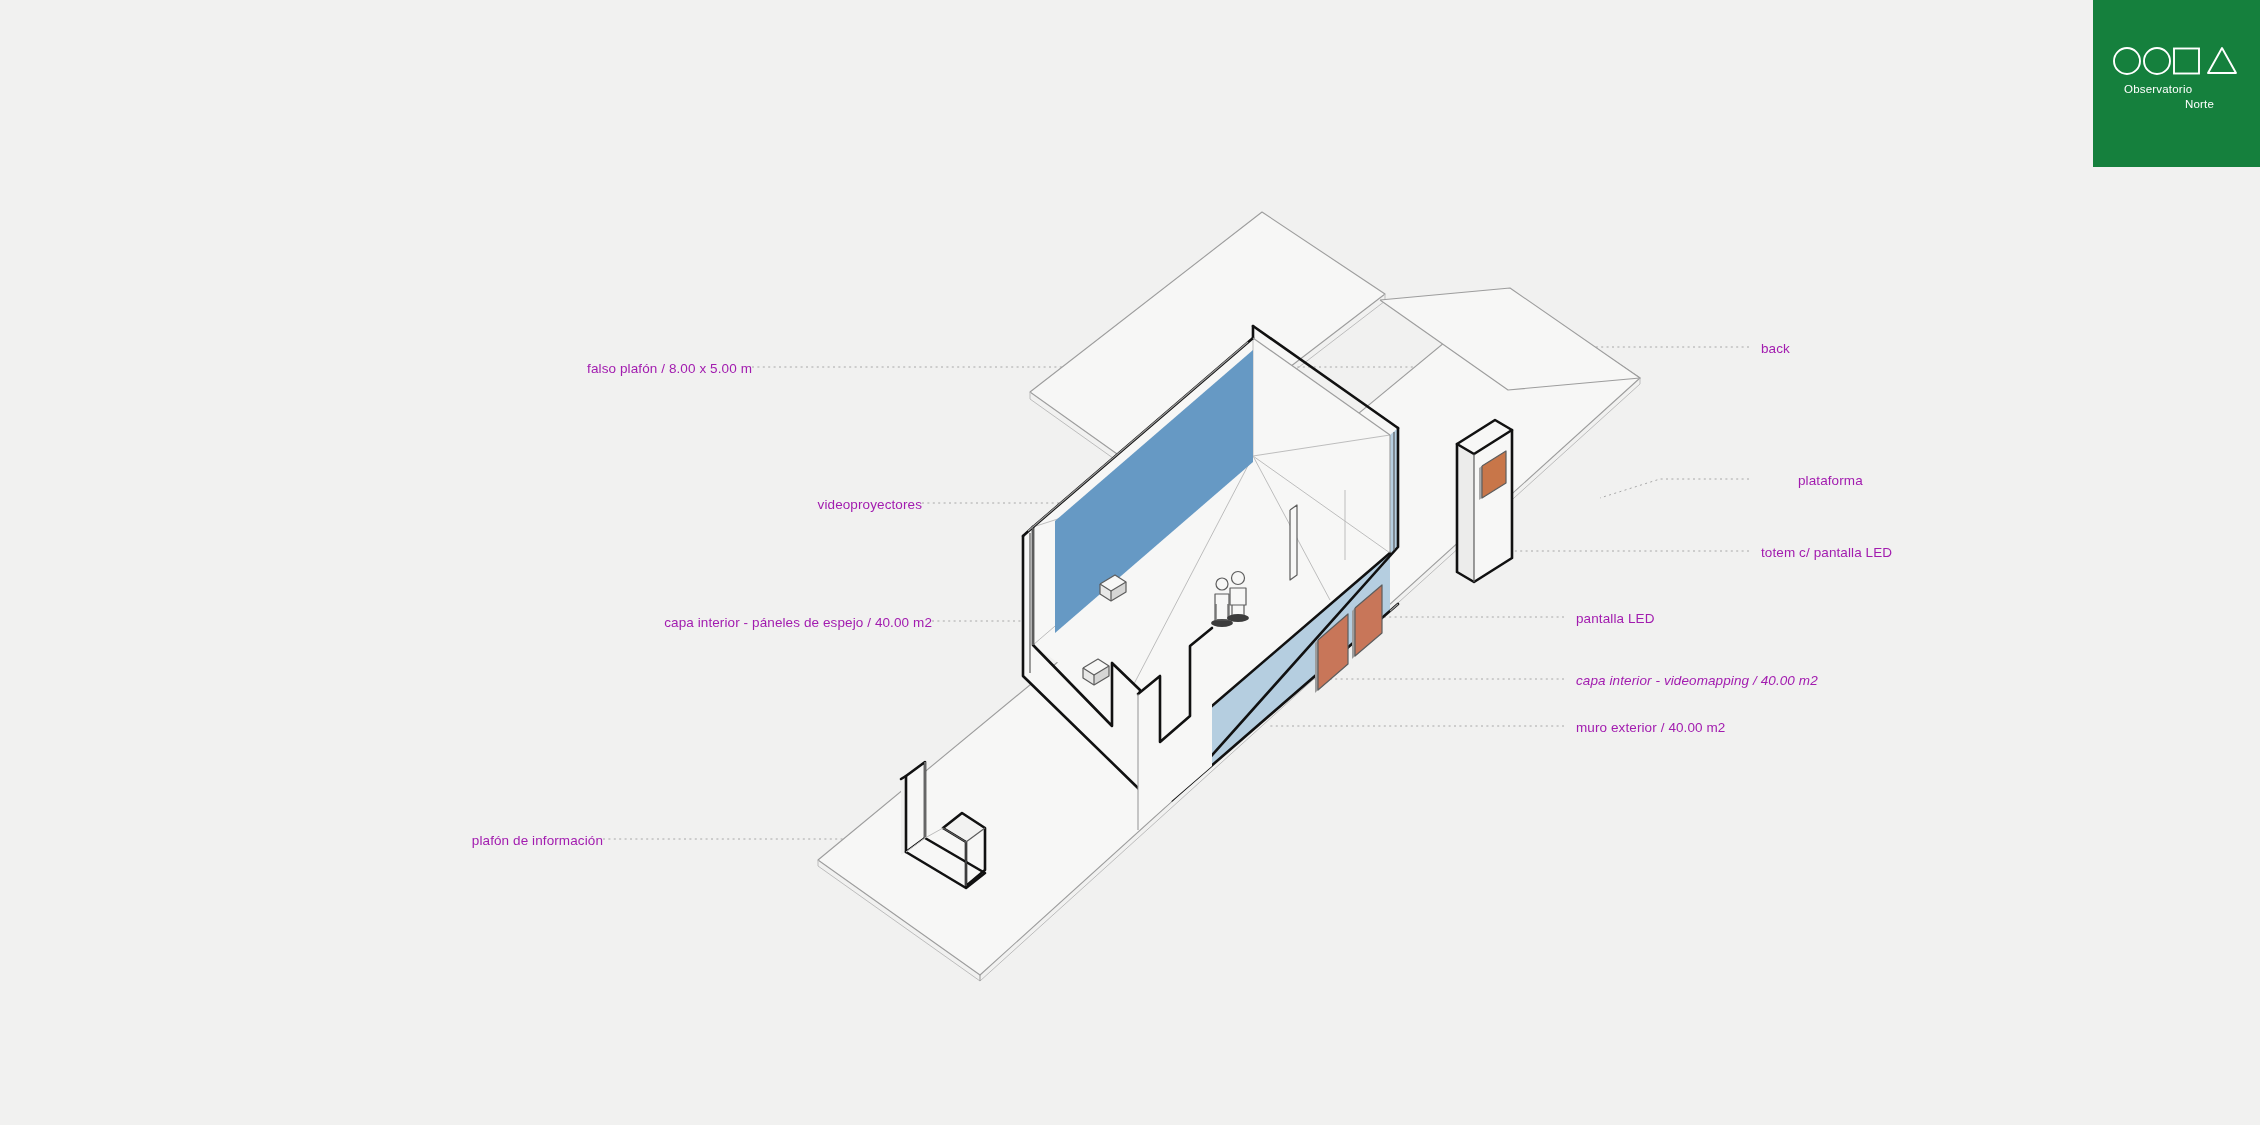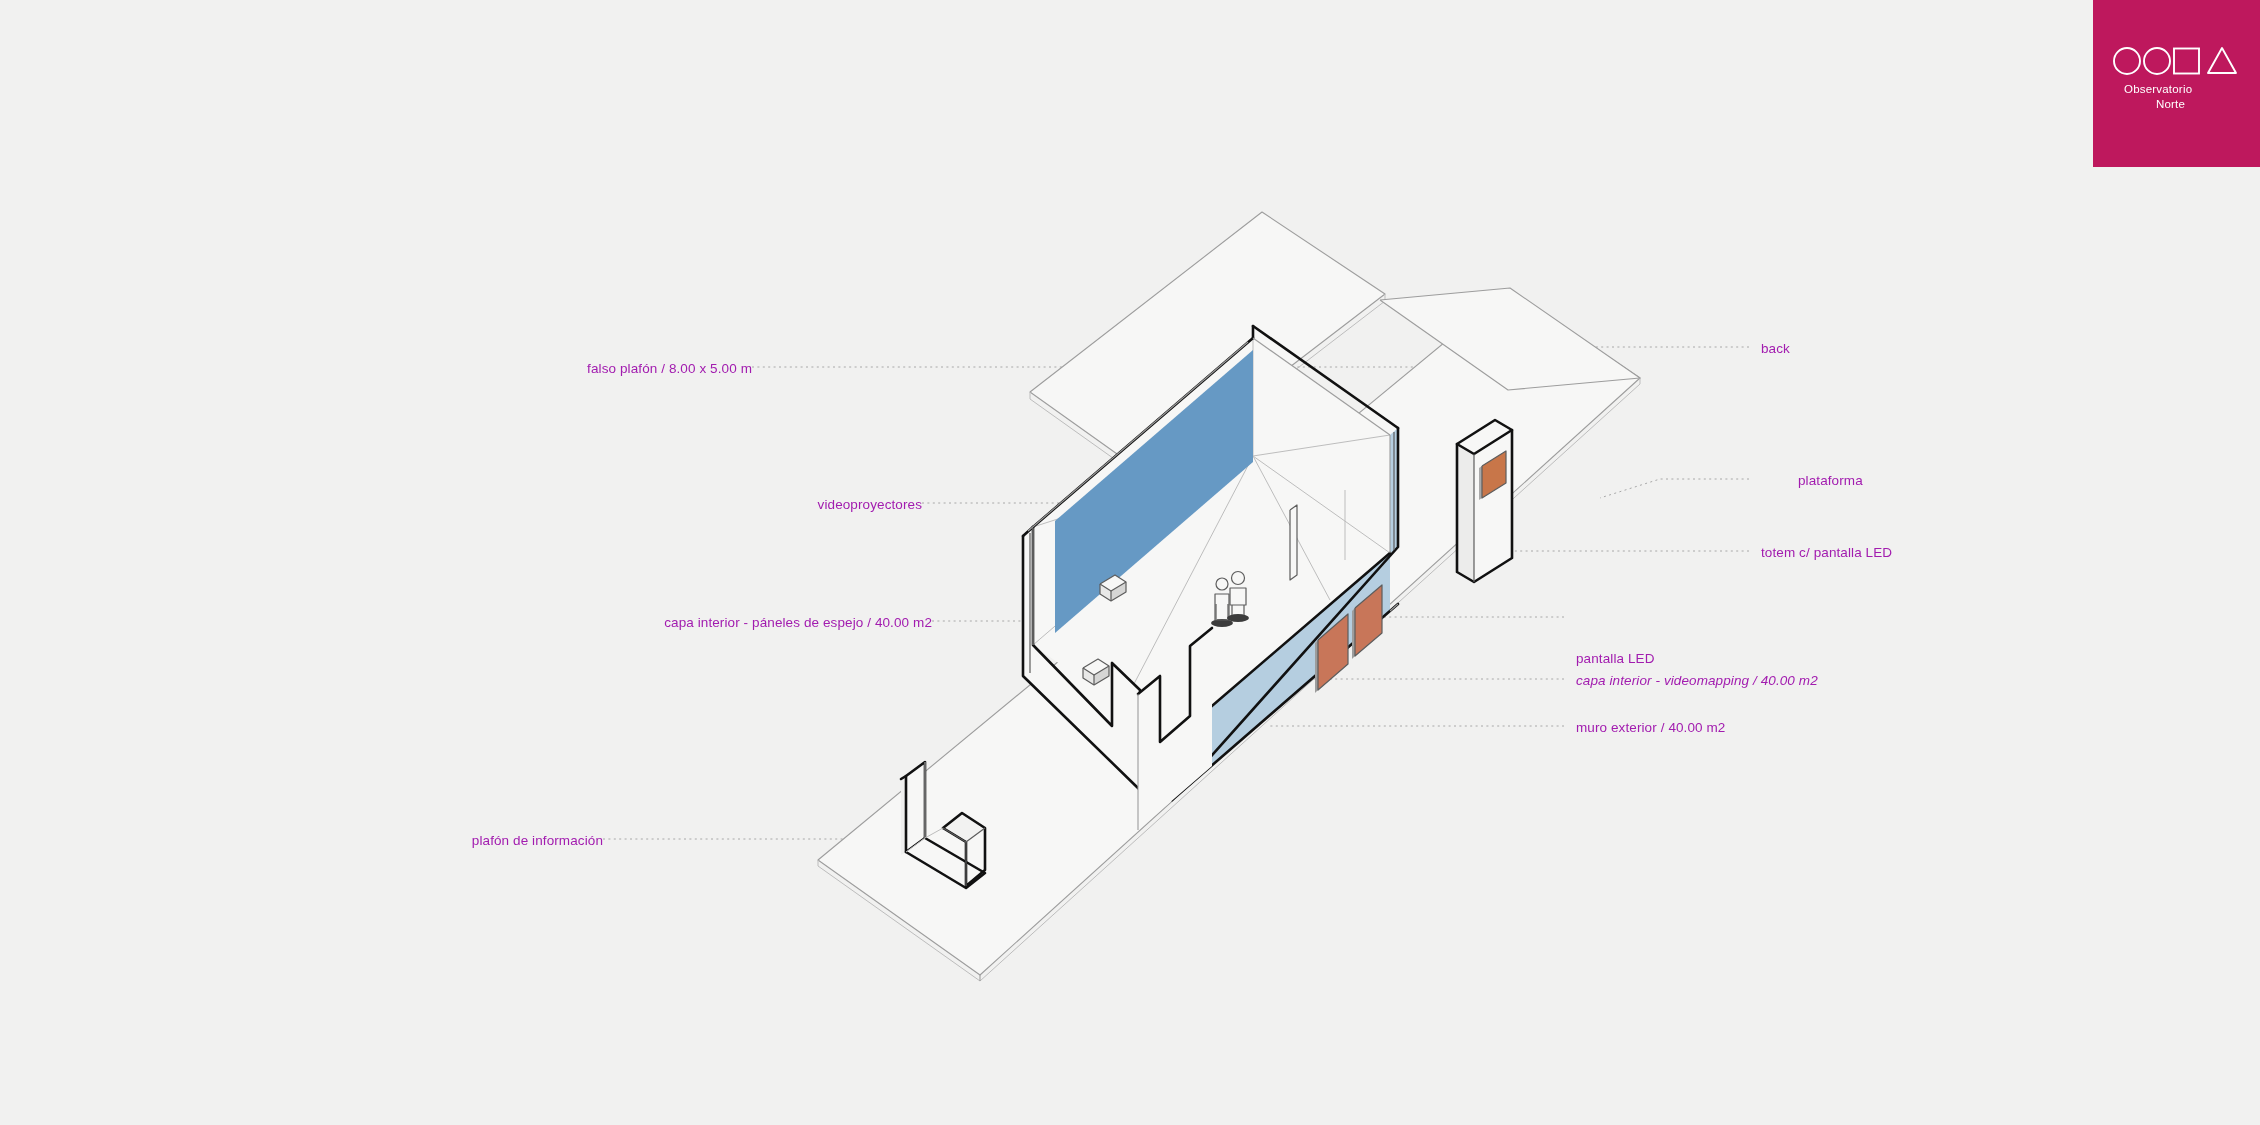--- a/index.html
+++ b/index.html
@@ -32,21 +32,21 @@
     display: block;
   }
 
   
   .logo-block {
     position: absolute;
     top: 0;
     left: 2093px;
     width: 167px;
     height: 167px;
-    background: #be185d;
+    background: #15803d;
     box-sizing: border-box;
     padding: 0;
   }
   .logo-shapes {
     position: absolute;
     top: 45px;
     left: 0;
     width: 167px;
     text-align: center;
   }
@@ -56,21 +56,21 @@
     top: 82px;
     width: 167px;
     color: #ffffff;
     font-family: "Liberation Sans", sans-serif;
     font-size: 11.5px;
     line-height: 15px;
     letter-spacing: .2px;
     text-align: center;
   }
   .logo-text .l1 { display: block; text-align: left; padding-left: 31px; }
-  .logo-text .l2 { display: block; padding-right: 46px; padding-left: 34px; }
+  .logo-text .l2 { display: block; text-align: right; padding-right: 46px; padding-left: 34px; }
 
   
   .lbl {
     position: absolute;
     font-family: "Liberation Sans", sans-serif;
     font-size: 13.5px;
     color: #a21caf;
     white-space: nowrap;
     letter-spacing: .1px;
   }
@@ -278,17 +278,17 @@
   </div>
 
   <div class="lbl left" style="left:752px;  top:361px;">falso plafón / 8.00 x 5.00 m</div>
   <div class="lbl left" style="left:922px;  top:497px;">videoproyectores</div>
   <div class="lbl left" style="left:932px;  top:615px;">capa interior - páneles de espejo / 40.00 m2</div>
   <div class="lbl left" style="left:603px;  top:833px;">plafón de información</div>
 
   <div class="lbl right" style="left:1761px; top:341px;">back</div>
   <div class="lbl right" style="left:1798px; top:473px;">plataforma</div>
   <div class="lbl right" style="left:1761px; top:545px;">totem c/ pantalla LED</div>
-  <div class="lbl right" style="left:1576px; top:611px;margin-top:40px;">pantalla LED</div>
+  <div class="lbl right" style="left:1576px; top:611px;">pantalla LED</div>
   <div class="lbl right" style="left:1576px; top:673px;font-style:italic;">capa interior - videomapping / 40.00 m2</div>
   <div class="lbl right" style="left:1576px; top:720px;text-align:right;">muro exterior / 40.00 m2</div>
 
 </div>
 
 </body></html>

